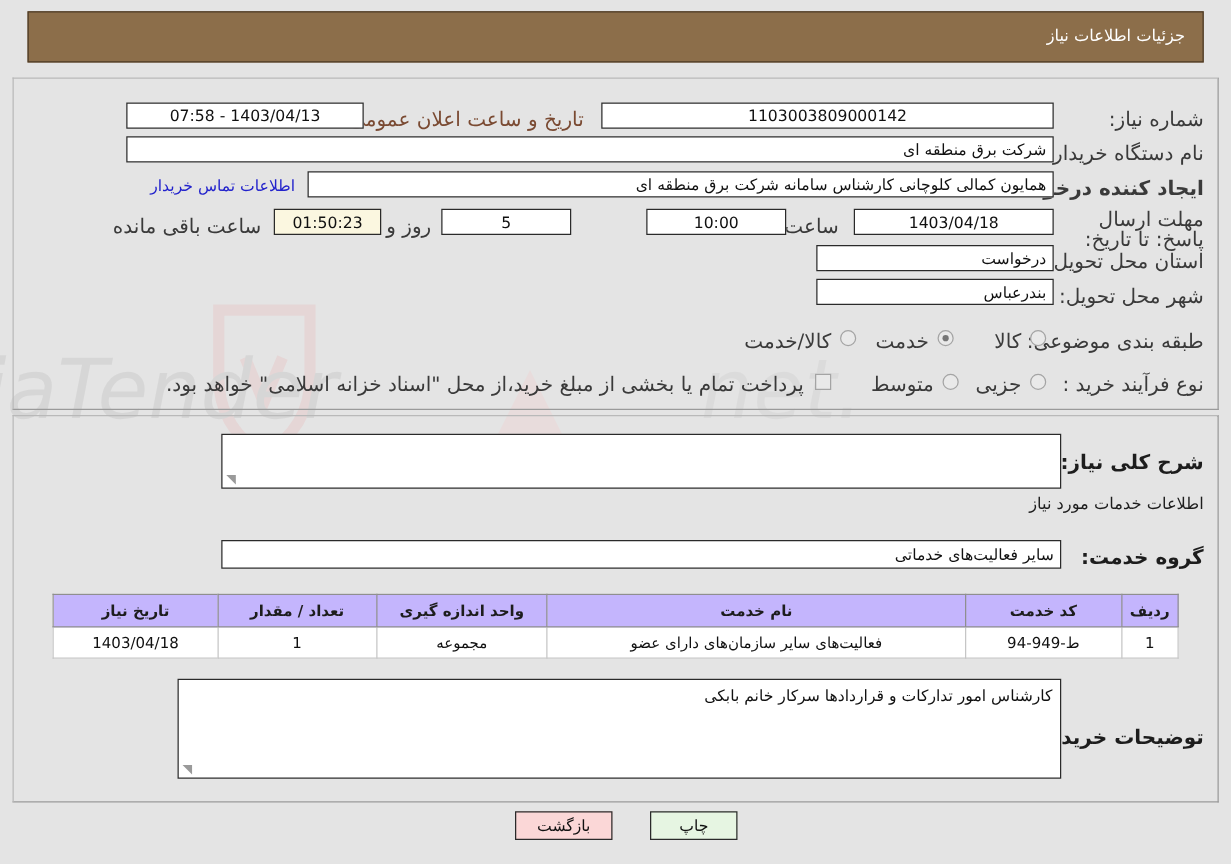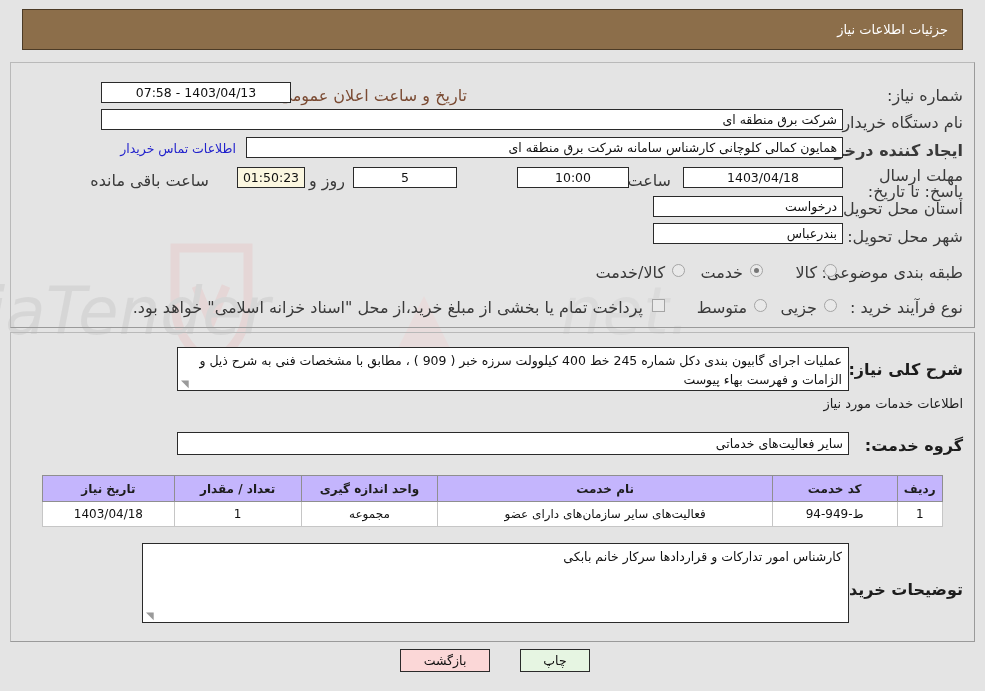--- a/index.html
+++ b/index.html
@@ -195,37 +195,38 @@
     </svg>
   </div>
 
   <div class="titlebar">
     <span>جزئیات اطلاعات نیاز</span>
   </div>
 
   <div class="panel" id="panel-top"></div>
 
   <div class="lbl" style="right:22px; top:86px;">شماره نیاز:</div>
+  <div class="fld center" style="right:142px; top:82px; width:362px;">1103003809000142</div>
   <div class="lbl lbl-accent" style="right:518px; top:86px;">تاریخ و ساعت اعلان عمومی:</div>
   <div class="fld center" style="right:694px; top:82px; width:190px;">1403/04/13 - 07:58</div>
 
   <div class="lbl" style="right:22px; top:113px;">نام دستگاه خریدار:</div>
   <div class="fld" style="right:142px; top:109px; width:742px;">شرکت برق منطقه ای</div>
 
   <div class="lbl" style="right:22px; top:141px;font-weight:bold;">ایجاد کننده درخواست:</div>
   <div class="fld" style="right:142px; top:137px; width:597px;">همایون کمالی کلوچانی کارشناس سامانه شرکت برق منطقه ای</div>
   <a class="link" href="#" style="right:749px; top:141px;">اطلاعات تماس خریدار</a>
 
   <div class="lbl" style="right:22px; top:168px; width:112px; white-space:normal; line-height:16px;margin-left:32px;">مهلت ارسال پاسخ: تا تاریخ:</div>
   <div class="fld center" style="right:142px; top:167px; width:160px;">1403/04/18</div>
   <div class="lbl" style="right:314px; top:171px;">ساعت</div>
   <div class="fld center" style="right:356px; top:167px; width:112px;">10:00</div>
   <div class="fld center" style="right:528px; top:167px; width:104px;">5</div>
   <div class="lbl" style="right:640px; top:171px;">روز و</div>
-  <div class="fld cream center" style="right:680px; top:167px; width:68px;">01:50:23</div>
+  <div class="fld cream center" style="right:680px; top:167px; width:86px;">01:50:23</div>
   <div class="lbl" style="right:776px; top:171px;">ساعت باقی مانده</div>
 
   <div class="lbl" style="right:22px; top:199px;">استان محل تحویل:</div>
   <div class="fld" style="right:142px; top:196px; width:190px;">درخواست</div>
 
   <div class="lbl" style="right:22px; top:227px;">شهر محل تحویل:</div>
   <div class="fld" style="right:142px; top:223px; width:190px;">بندرعباس</div>
 
   <div class="lbl" style="right:22px; top:263px;">طبقه بندی موضوعی:</div>
   <div class="radio" style="right:148px; top:264px;"></div>
@@ -240,21 +241,20 @@
   <div class="lbl" style="right:168px; top:298px;">جزیی</div>
   <div class="radio" style="right:218px; top:299px;"></div>
   <div class="lbl" style="right:238px; top:298px;">متوسط</div>
   <div class="cbx" style="right:320px; top:299px;"></div>
   <div class="lbl" style="right:342px; top:298px;">پرداخت تمام یا بخشی از مبلغ خرید،از محل "اسناد خزانه اسلامی" خواهد بود.</div>
 
   <div class="panel" id="panel-bottom"></div>
 
   <div class="lbl lbl-bold" style="right:22px; top:360px;">شرح کلی نیاز:</div>
   <div class="ta" style="right:136px; top:347px; width:672px; height:44px;">
-    <span>عملیات اجرای گابیون بندی دکل شماره 245 خط 400 کیلوولت سرزه خبر ( 909 ) ، مطابق با مشخصات فنی به شرح ذیل و الزامات و فهرست بهاء پیوست</span>
     <span class="grip">◥</span>
   </div>
 
   <div class="sec-head" style="right:22px; top:396px;">اطلاعات خدمات مورد نیاز</div>
 
   <div class="lbl lbl-bold" style="right:22px; top:436px;">گروه خدمت:</div>
   <div class="fld" style="right:136px; top:432px; width:672px; height:23px;">سایر فعالیت‌های خدماتی</div>
 
   <table class="grid" style="right:42px; top:475px; width:901px;">
     <thead>
@@ -279,15 +279,15 @@
     </tbody>
   </table>
 
   <div class="lbl lbl-bold" style="right:22px; top:580px;">توضیحات خریدار:</div>
   <div class="ta" style="right:136px; top:543px; width:707px; height:80px;">
     <span>کارشناس امور تدارکات و قراردادها سرکار خانم بابکی</span>
     <span class="grip">◥</span>
   </div>
 
   <div class="btn btn-print" style="right:395px; top:649px; width:70px;">چاپ</div>
-  <div class="btn btn-back" style="right:495px; top:649px; width:90px;">بازگشت</div>
+  <div class="btn btn-back" style="right:495px; top:649px; width:78px;">بازگشت</div>
 
 </div>
 
 </body></html>

